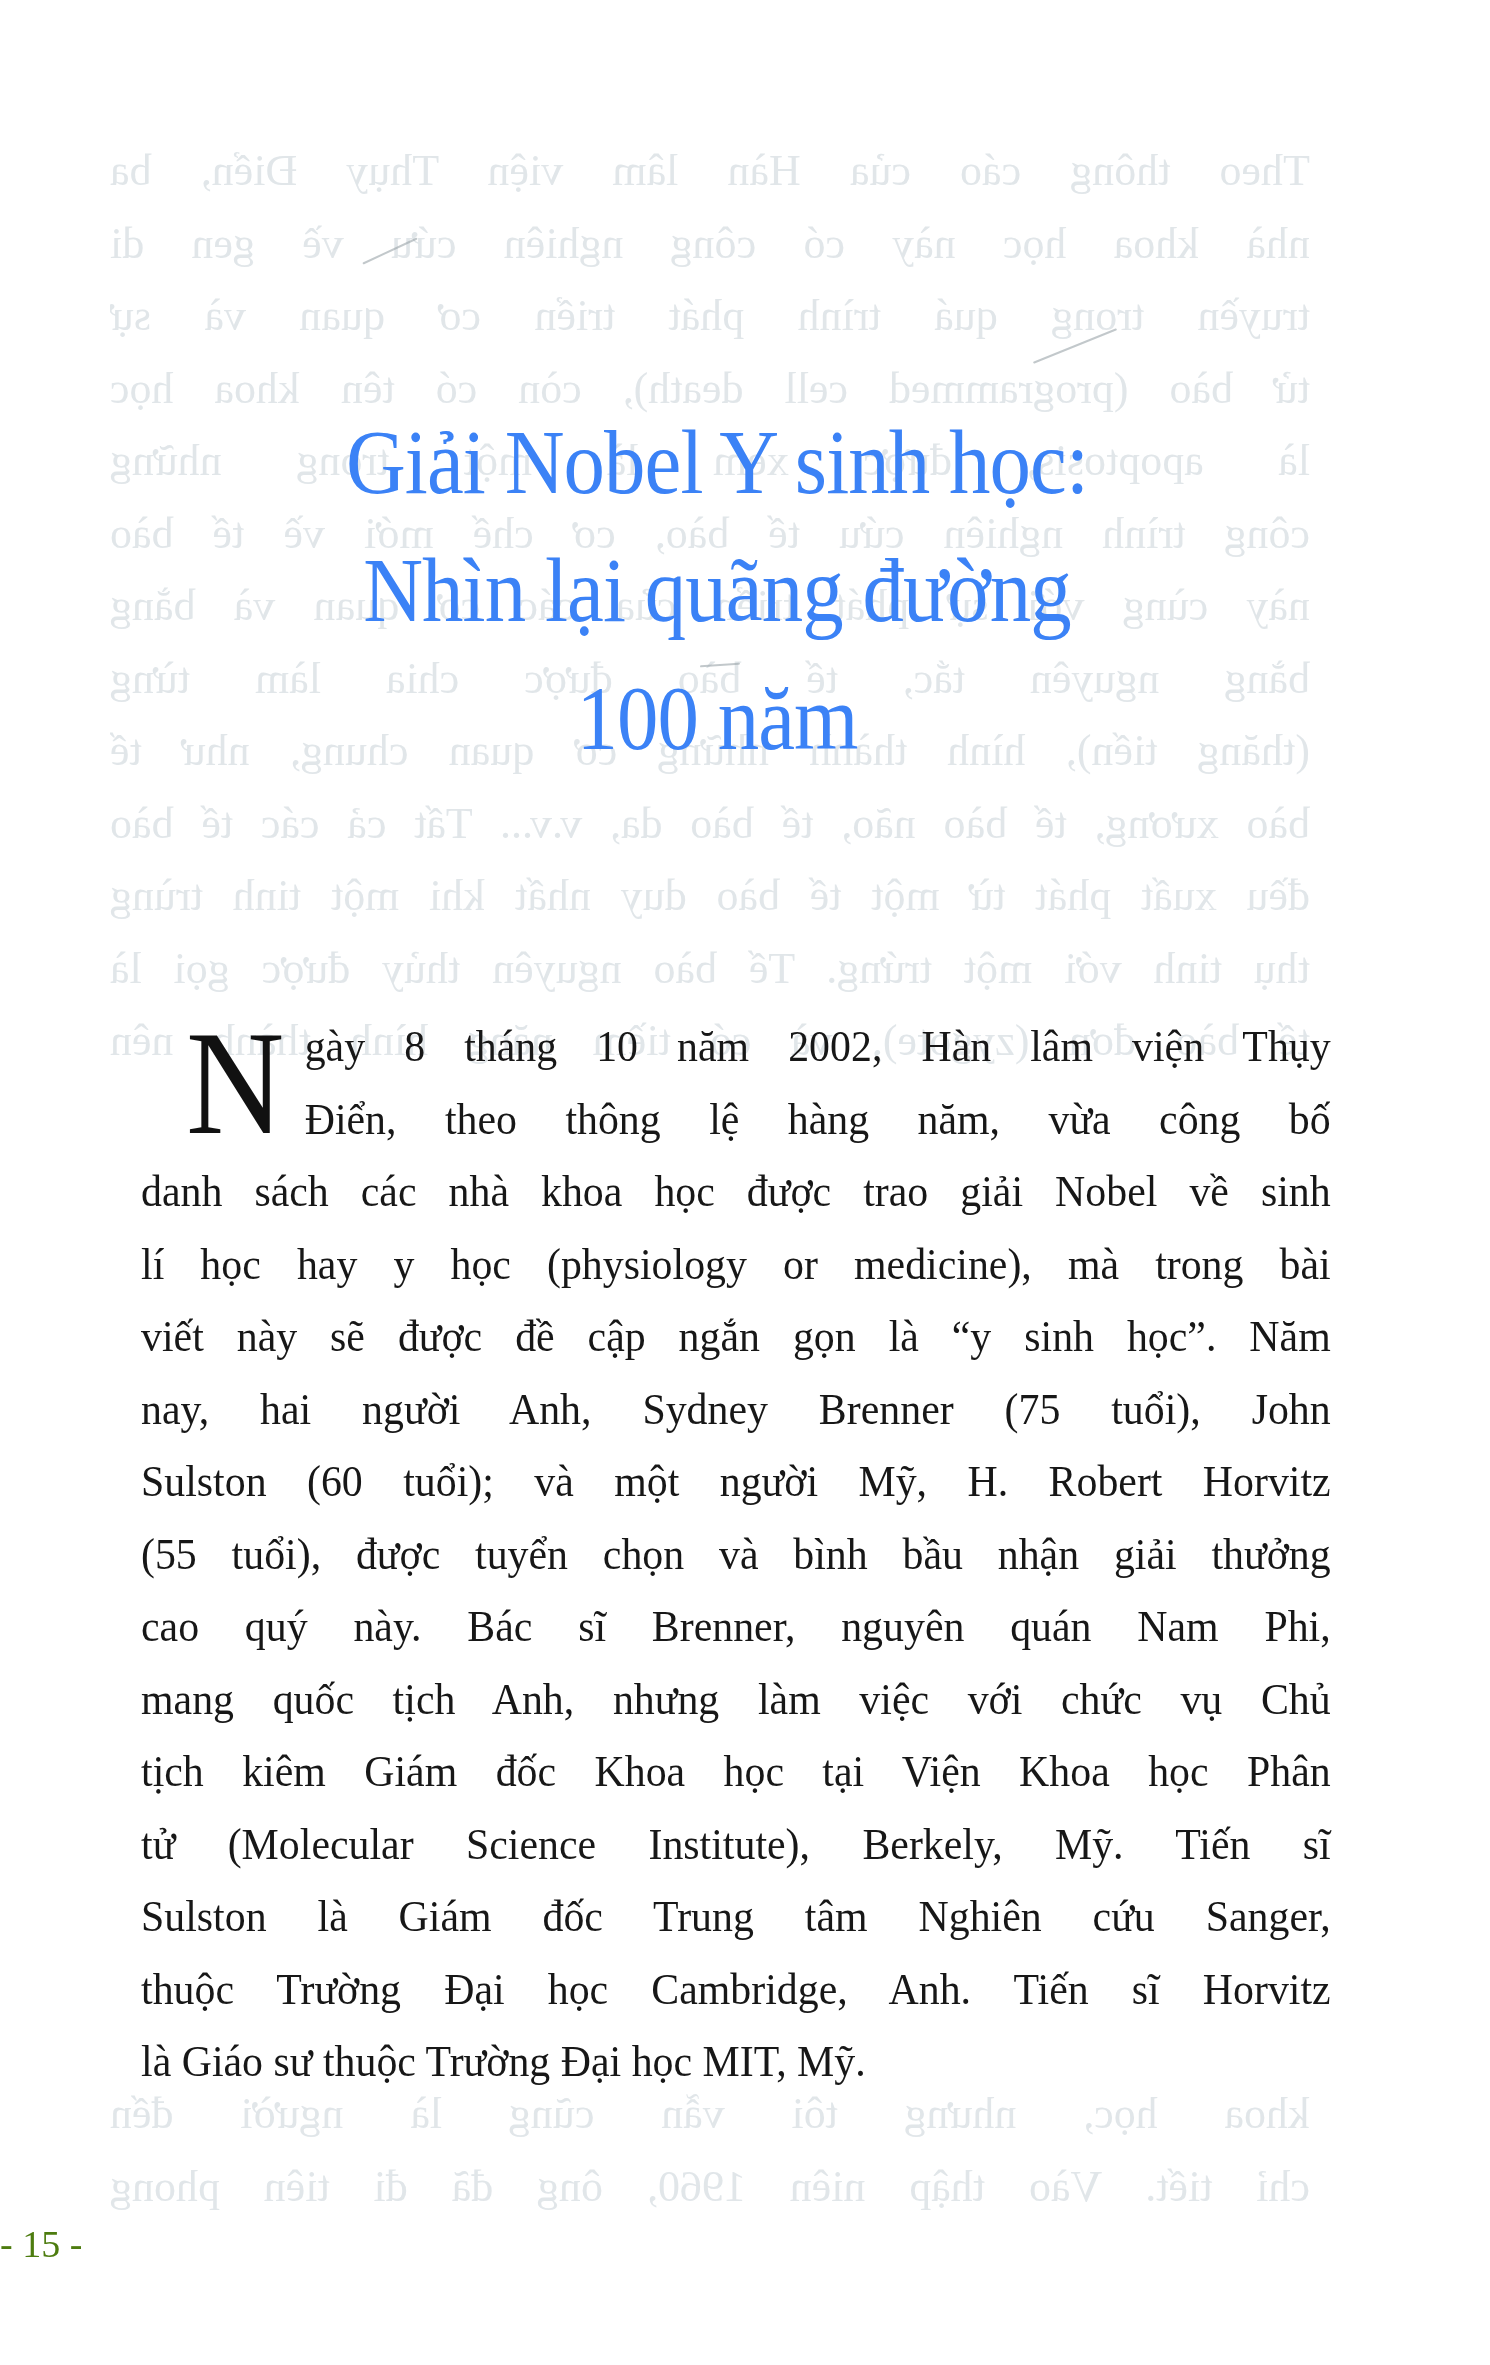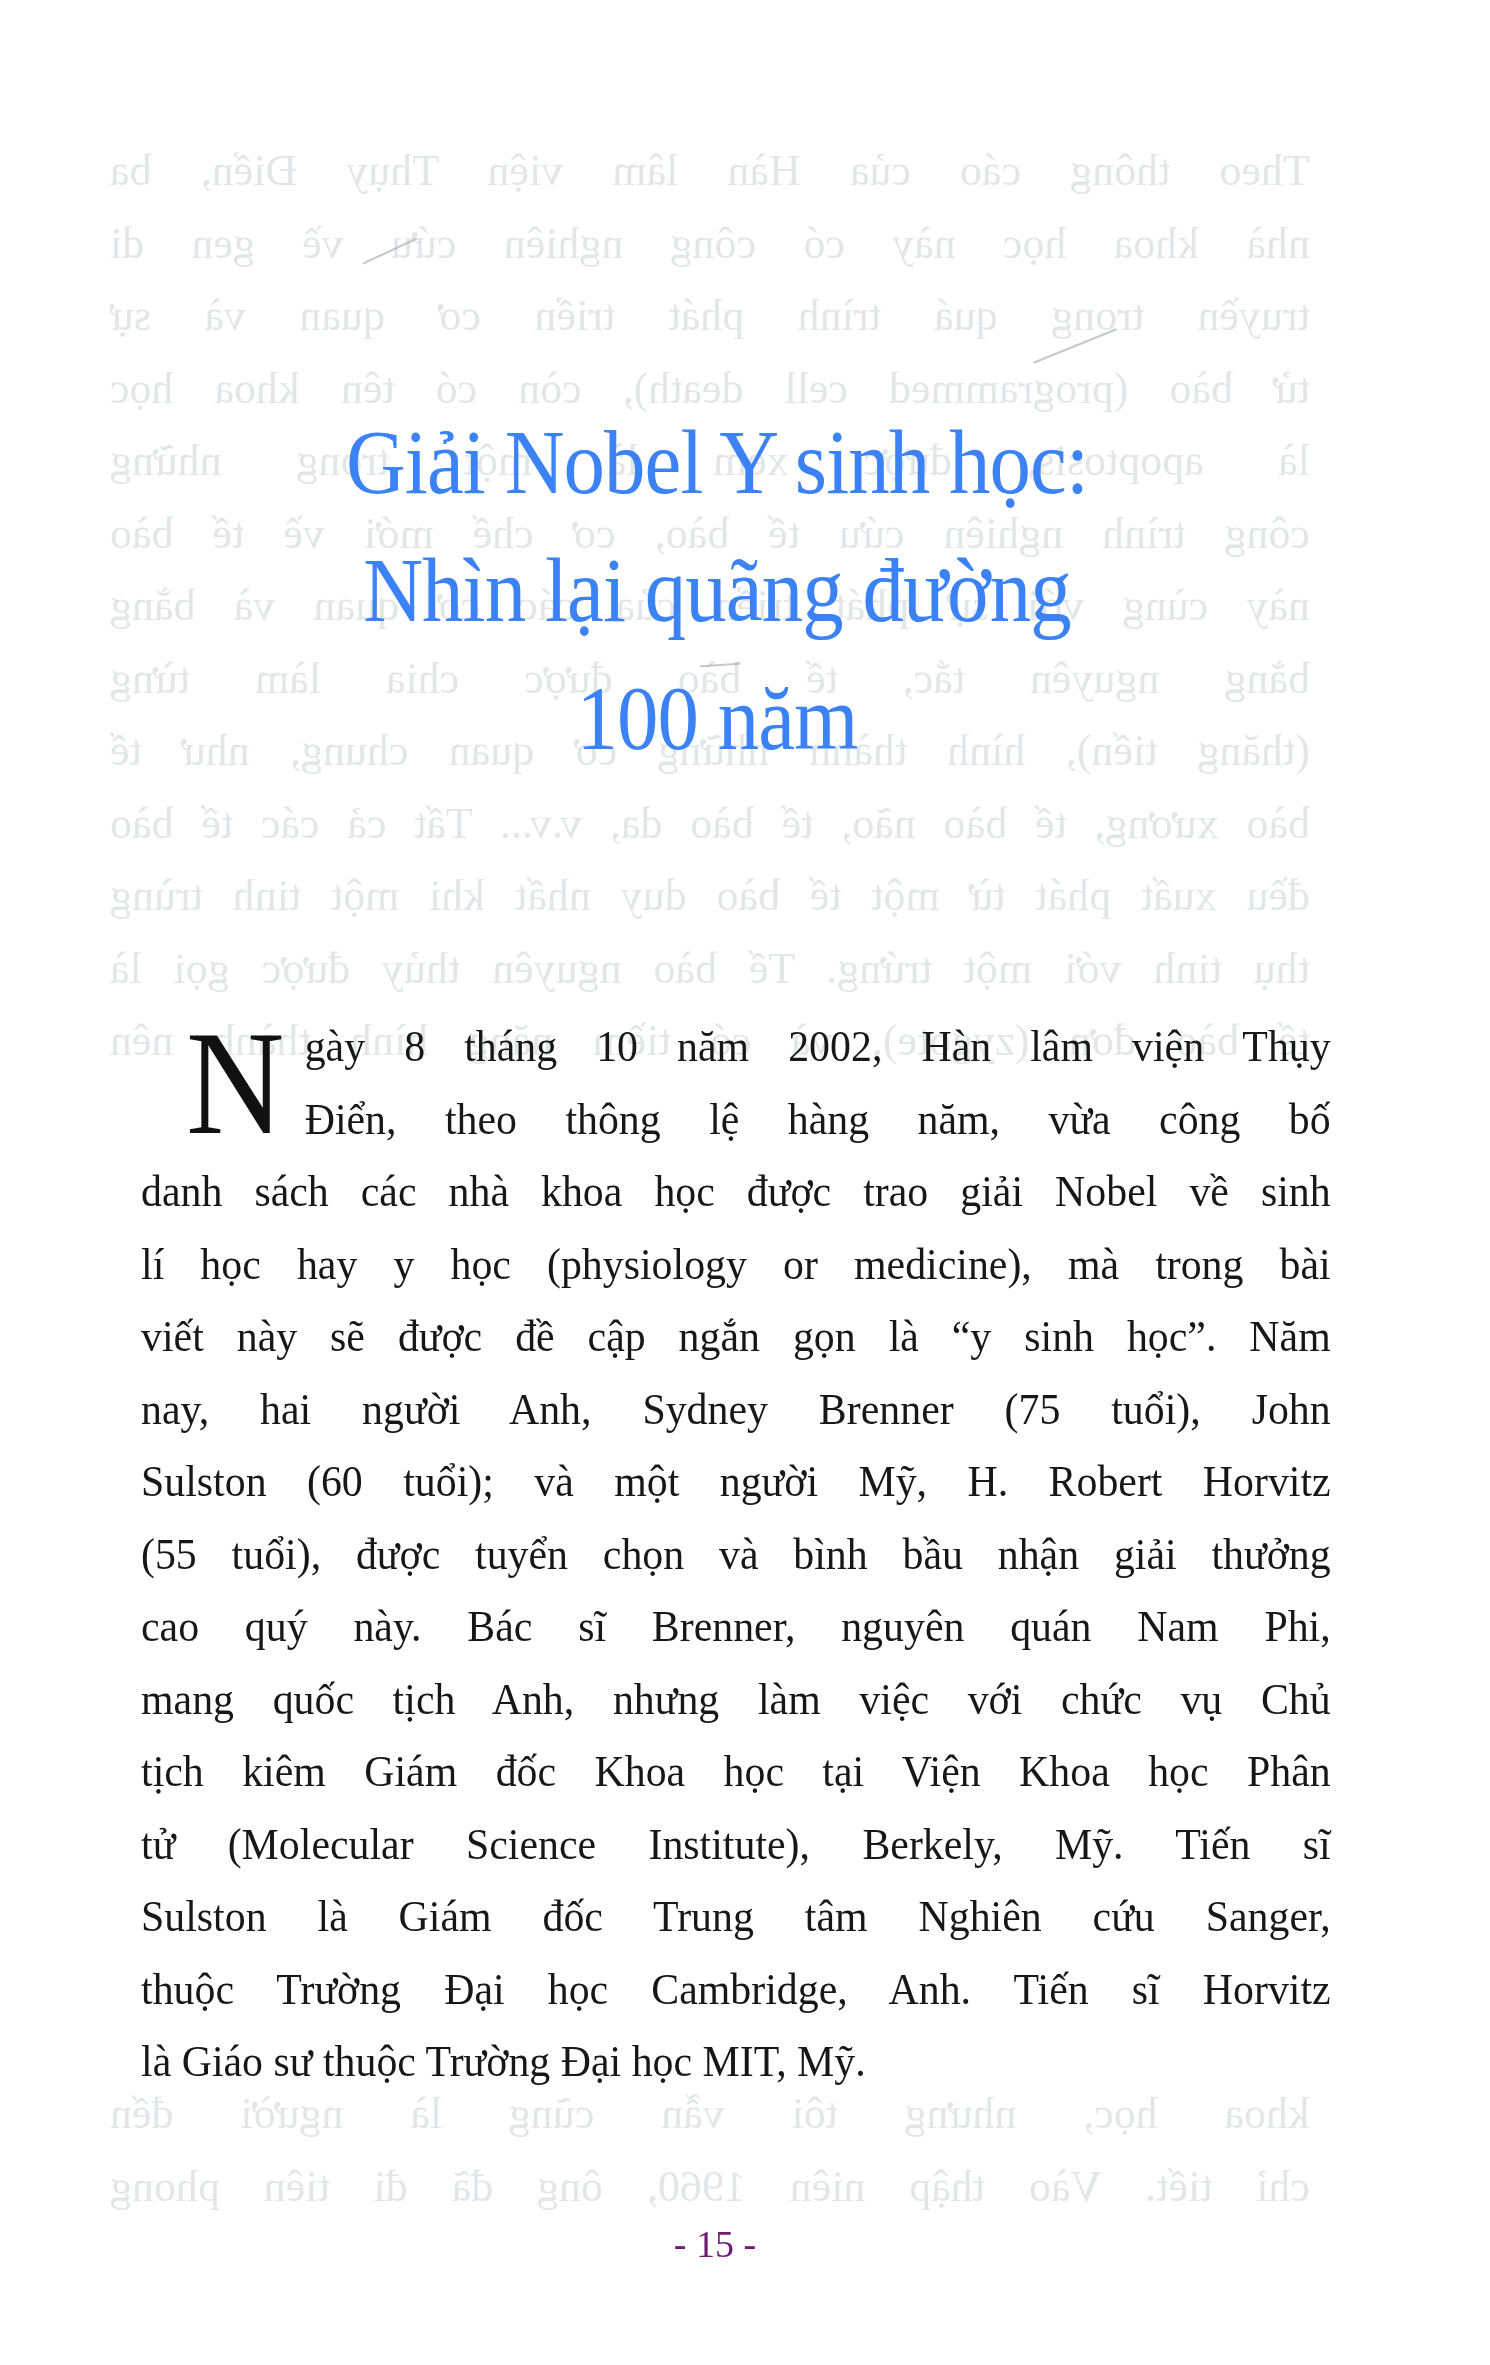--- a/index.html
+++ b/index.html
@@ -74,23 +74,22 @@
     color: #111;
     font-weight: normal;
     transform: scaleX(0.92);
     transform-origin: left top;
   }
   .page-number {
     position: absolute;
     left: 0;
     width: 1430px;
     top: 2222px;
-    text-align: center;
     font-size: 38px;
-    color: #701a75;
+    color: #4d7c0f;
   }
   .speck {
     position: absolute;
     background: #9aa3a8;
     opacity: 0.6;
     height: 2px;
     border-radius: 1px;
   }
 </style>
 </head>

